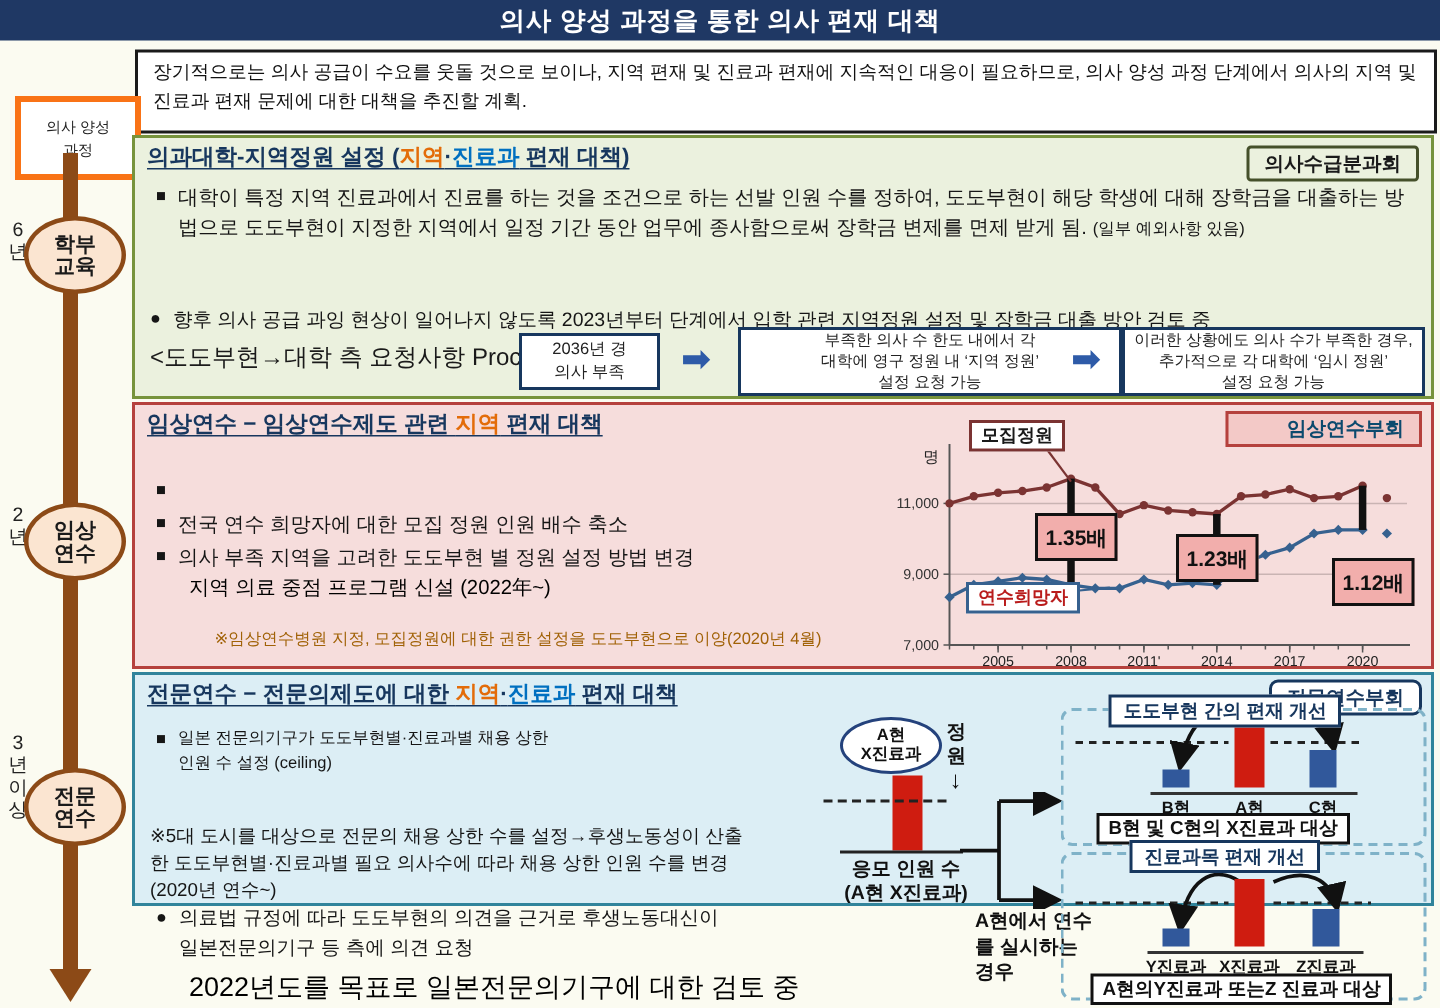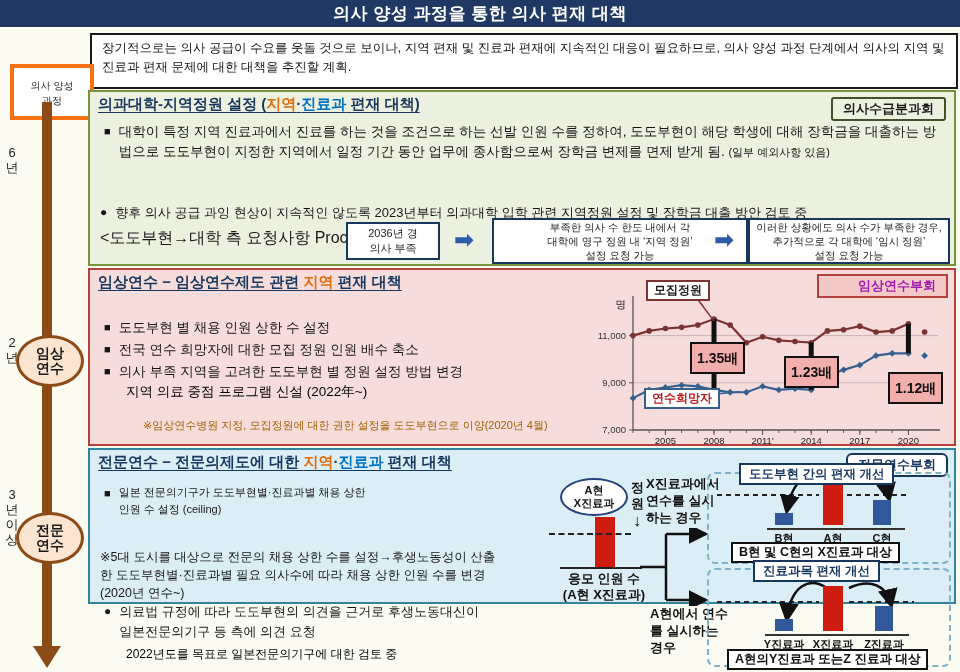--- a/index.html
+++ b/index.html
@@ -26,21 +26,21 @@
   .section{left:88px;width:868px;box-sizing:border-box;}
   .sec1{top:90px;height:176px;background:#ebf1de;border:2px solid #77933c;}
   .sec2{top:268px;height:178px;background:#f6dddc;border:2px solid #b5413d;}
   .sec3{top:448px;height:156px;background:#dceef5;border:2px solid #31849b;}
   .sec-title{left:8px;top:3px;font-size:15px;font-weight:bold;color:#17375e;
     text-decoration:underline;text-underline-offset:3px;white-space:nowrap;}
   .hl-region{color:#e36c09;}
   .hl-dept{color:#0070c0;}
   .badge{font-weight:bold;font-size:13px;padding:1px 10px;white-space:nowrap;}
   .badge1{right:8px;top:5px;border:2px solid #45502a;border-radius:3px;color:#1a1a1a;background:#ebf1de;}
-  .badge2{right:6px;top:4px;border:2px solid #b5413d;background:#f3c9c7;color:#a21caf;z-index:5;padding-left:39px;}
+  .badge2{right:6px;top:4px;border:2px solid #b5413d;background:#f3c9c7;color:#0c4a6e;z-index:5;padding-left:39px;}
   .badge3{right:6px;top:3px;border:2px solid #17375e;border-radius:6px;background:#fff;color:#17375e;}
   .bullet{display:flex;gap:8px;color:#161616;}
   .bullet .mk{flex:0 0 auto;font-size:11px;line-height:1.7;}
   .bullet .mkdot{flex:0 0 auto;font-size:12px;line-height:1.5;}
   .btxt{font-size:13.5px;line-height:1.5;}
   .note-sm{font-size:11px;}
   .proc-label{font-size:16px;color:#1a1a1a;white-space:nowrap;}
   .proc-box{background:#fff;border:2px solid #17375e;color:#222;text-align:center;
     display:flex;align-items:center;justify-content:center;font-size:10.5px;line-height:1.35;box-sizing:border-box;}
   .proc-arrow{color:#2e5ba8;font-size:24px;line-height:1;font-weight:bold;}
@@ -79,20 +79,22 @@
   <div class="abs header-bar">의사 양성 과정을 통한 의사 편재 대책</div>
 
   <div class="abs intro-box">장기적으로는 의사 공급이 수요를 웃돌 것으로 보이나, 지역 편재 및 진료과 편재에 지속적인 대응이 필요하므로, 의사 양성 과정 단계에서 의사의 지역 및 진료과 편재 문제에 대한 대책을 추진할 계획.</div>
 
   <div class="abs rail-box pre">의사 양성
 과정</div>
   <div class="abs rail-arrow"></div>
   <div class="abs rail-arrowhead"></div>
   <div class="abs dur pre" style="left:3px;top:146px;">6
 년</div>
+  <div class="abs stage pre" style="left:16px;top:144px;">학부
+교육</div>
   <div class="abs dur pre" style="left:3px;top:336px;">2
 년</div>
   <div class="abs stage pre" style="left:16px;top:335px;">임상
 연수</div>
   <div class="abs dur pre" style="left:3px;top:488px;">3
 년
 이
 상</div>
   <div class="abs stage pre" style="left:16px;top:512px;">전문
 연수</div>
@@ -102,21 +104,21 @@
       <span>의과대학-지역정원 설정 (</span><span class="hl-region">지역</span><span>·</span><span class="hl-dept">진료과</span><span> 편재 대책)</span>
     </div>
     <div class="abs badge badge1">의사수급분과회</div>
 
     <div class="abs bullet" style="left:14px;top:30px;width:842px;">
       <span class="mk">■</span>
       <span class="btxt"><span>대학이 특정 지역 진료과에서 진료를 하는 것을 조건으로 하는 선발 인원 수를 정하여, 도도부현이 해당 학생에 대해 장학금을 대출하는 방법으로 도도부현이 지정한 지역에서 일정 기간 동안 업무에 종사함으로써 장학금 변제를 면제 받게 됨.</span>&nbsp;<span class="note-sm">(일부 예외사항 있음)</span></span>
     </div>
     <div class="abs bullet" style="left:10px;top:111px;width:850px;">
       <span class="mkdot">●</span>
-      <span class="btxt" style="font-size:13px;">향후 의사 공급 과잉 현상이 지속적인 않도록 2023년부터 의과대학 입학 관련 지역정원 설정 및 장학금 대출 방안 검토 중</span>
+      <span class="btxt" style="font-size:13px;">향후 의사 공급 과잉 현상이 일어나지 않도록 2023년부터 단계에서 입학 관련 지역정원 설정 및 장학금 대출 방안 검토 중</span>
     </div>
 
     <div class="abs proc-label" style="left:10px;top:136px;">&lt;도도부현→대학 측 요청사항 Process&gt;</div>
     <div class="abs proc-box pre" style="left:256px;top:130px;width:94px;height:38px;font-size:11px;">2036년 경
 의사 부족</div>
     <div class="abs proc-arrow" style="left:364px;top:136px;">➡</div>
     <div class="abs proc-box pre" style="left:402px;top:126px;width:256px;height:46px;">부족한 의사 수 한도 내에서 각
 대학에 영구 정원 내 ‘지역 정원’
 설정 요청 가능</div>
     <div class="abs proc-arrow" style="left:624px;top:136px;">➡</div>
@@ -126,21 +128,20 @@
   </div>
 
   <div class="abs section sec2">
     <div class="abs sec-title">
       <span>임상연수 − 임상연수제도 관련 </span><span class="hl-region">지역</span><span> 편재 대책</span>
     </div>
     <div class="abs badge badge2">임상연수부회</div>
 
     <div class="abs bullet" style="left:14px;top:48px;width:470px;">
       <span class="mk">■</span>
-      <span class="btxt">도도부현 별 채용 인원 상한 수 설정</span>
     </div>
     <div class="abs bullet" style="left:14px;top:70px;width:470px;">
       <span class="mk">■</span>
       <span class="btxt">전국 연수 희망자에 대한 모집 정원 인원 배수 축소</span>
     </div>
     <div class="abs bullet" style="left:14px;top:92px;width:470px;">
       <span class="mk">■</span>
       <span class="btxt">의사 부족 지역을 고려한 도도부현 별 정원 설정 방법 변경</span>
     </div>
     <div class="abs btxt" style="left:36px;top:112px;width:450px;">지역 의료 중점 프로그램 신설 (2022年~)</div>
@@ -255,21 +256,21 @@
 인원 수 설정 (ceiling)</span>
     </div>
     <div class="abs pre" style="left:10px;top:98px;font-size:12.5px;line-height:1.45;color:#161616;">※5대 도시를 대상으로 전문의 채용 상한 수를 설정→후생노동성이 산출
 한 도도부현별·진료과별 필요 의사수에 따라 채용 상한 인원 수를 변경
 (2020년 연수~)</div>
     <div class="abs bullet" style="left:14px;top:152px;width:460px;">
       <span class="mkdot">●</span>
       <span class="btxt pre" style="font-size:13px;">의료법 규정에 따라 도도부현의 의견을 근거로 후생노동대신이
 일본전문의기구 등 측에 의견 요청</span>
     </div>
-    <div class="abs btxt" style="left:36px;top:195px;font-size:12px;">2022년도를 목표로 일본전문의기구에 대한 검토 중</div>
+    <div class="abs btxt" style="left:36px;top:195px;font-size:18px;">2022년도를 목표로 일본전문의기구에 대한 검토 중</div>
 
     <div class="abs fig-ellipse pre">A현
 X진료과</div>
     <div class="abs quota pre">정
 원</div>
     <div class="abs down-arrow">↓</div>
     <div class="abs red-bar" style="background:#cf1c10;"></div>
     <div class="abs dash-line" style="left:459px;top:83px;width:82px;"></div>
     <div class="abs base-line" style="left:470px;top:117px;width:82px;"></div>
     <div class="abs fig-caption pre">응모 인원 수
@@ -279,23 +280,20 @@
       <defs>
           <marker id="bArr" markerWidth="9" markerHeight="8" refX="7" refY="4" orient="auto">
             <path d="M0,0 L8,4 L0,8 Z" fill="#111"></path>
           </marker>
         </defs>
       <path d="M2,39 H28" stroke="#111" stroke-width="2.5" fill="none"></path>
       <path d="M28,6 V72" stroke="#111" stroke-width="2.5" fill="none"></path>
       <path d="M28,6 H68" stroke="#111" stroke-width="2.5" fill="none" marker-end="url(#bArr)"></path>
       <path d="M28,72 H68" stroke="#111" stroke-width="2.5" fill="none" marker-end="url(#bArr)"></path>
     </svg>
-    <div class="abs case-text pre" style="left:556px;top:26px;">X진료과에서
-연수를 실시
-하는 경우</div>
     <div class="abs case-text pre" style="left:560px;top:156px;">A현에서 연수
 를 실시하는
 경우</div>
 
     <div class="abs panel" style="top:22px;height:92px;">
       <div class="abs panel-title" style="left:30px;top:-11px;">도도부현 간의 편재 개선</div>
       <svg class="abs" style="left:0;top:0;" width="240" height="60" viewBox="0 0 240 60">
         <defs>
             <marker id="p1a" markerWidth="9" markerHeight="8" refX="6" refY="4" orient="auto">
               <path d="M0,0 L8,4 L0,8 Z" fill="#111"></path>

